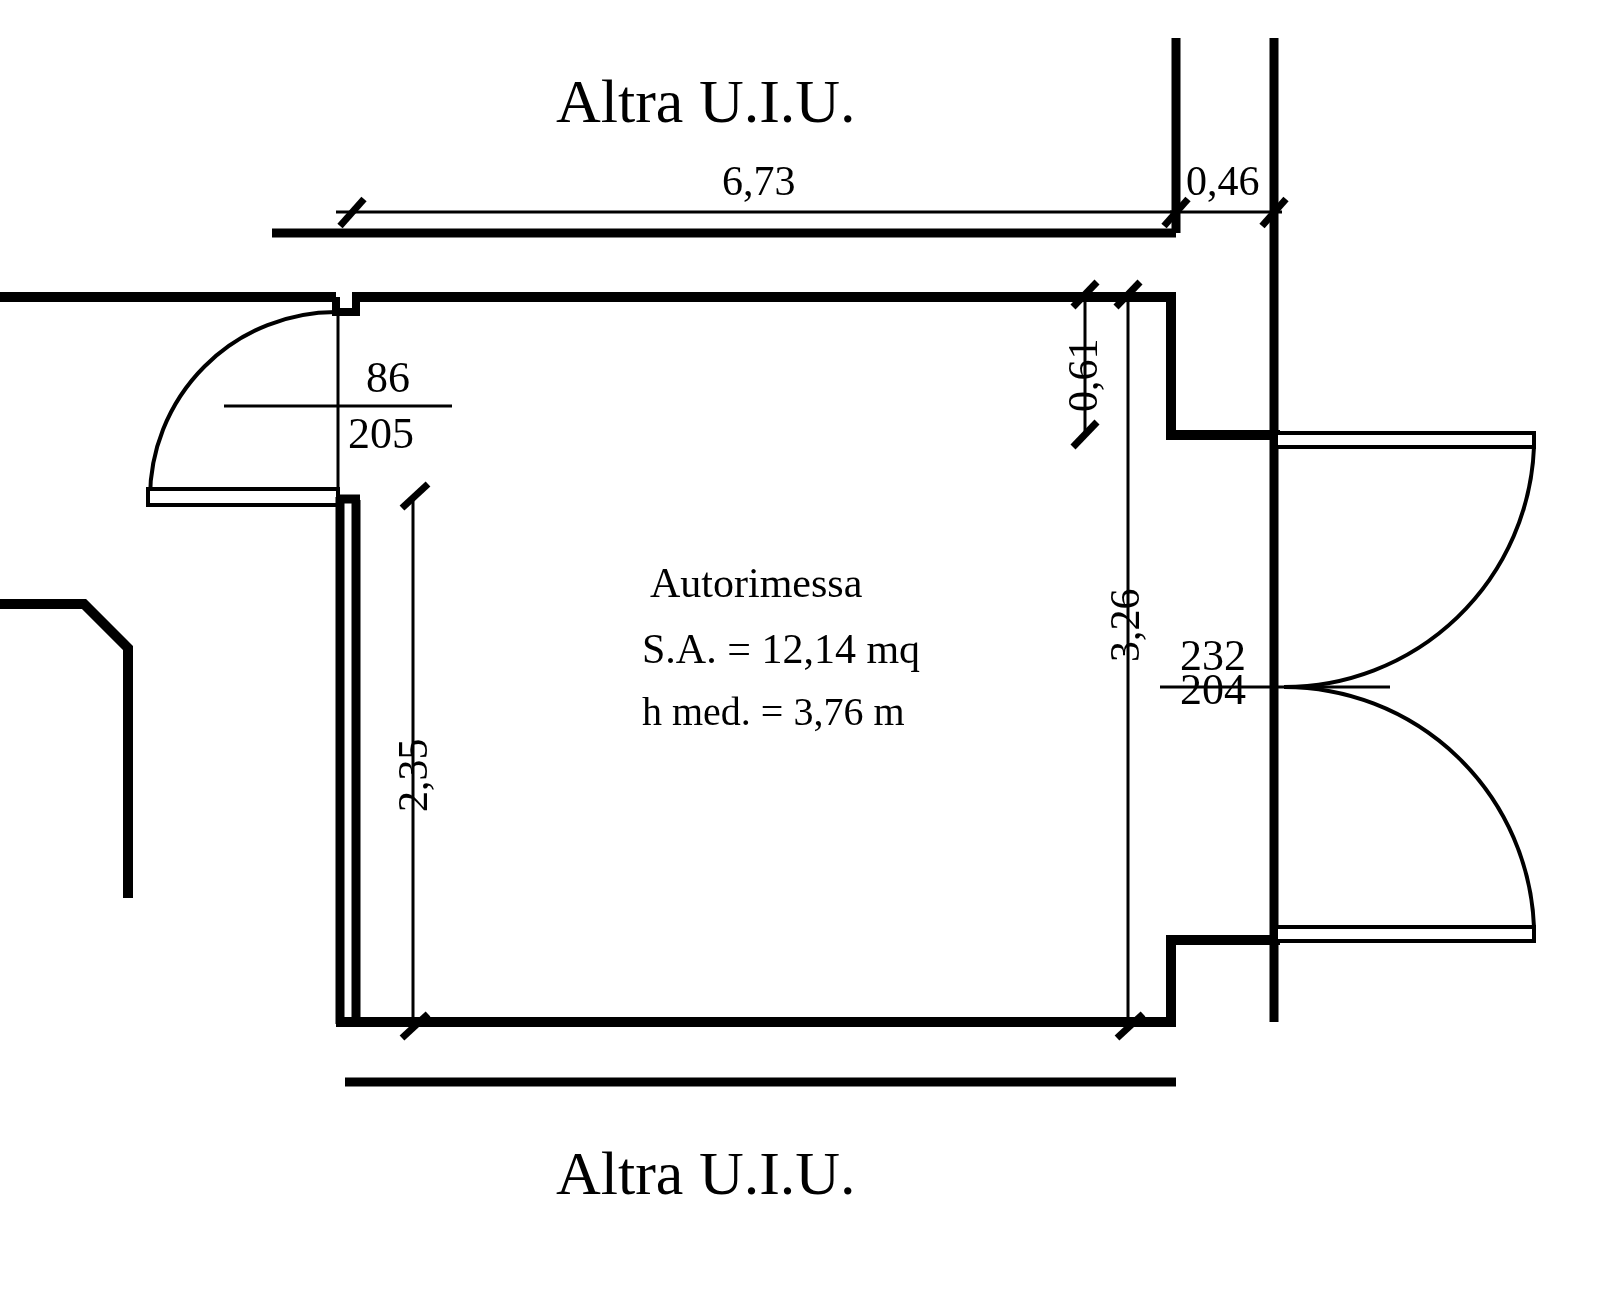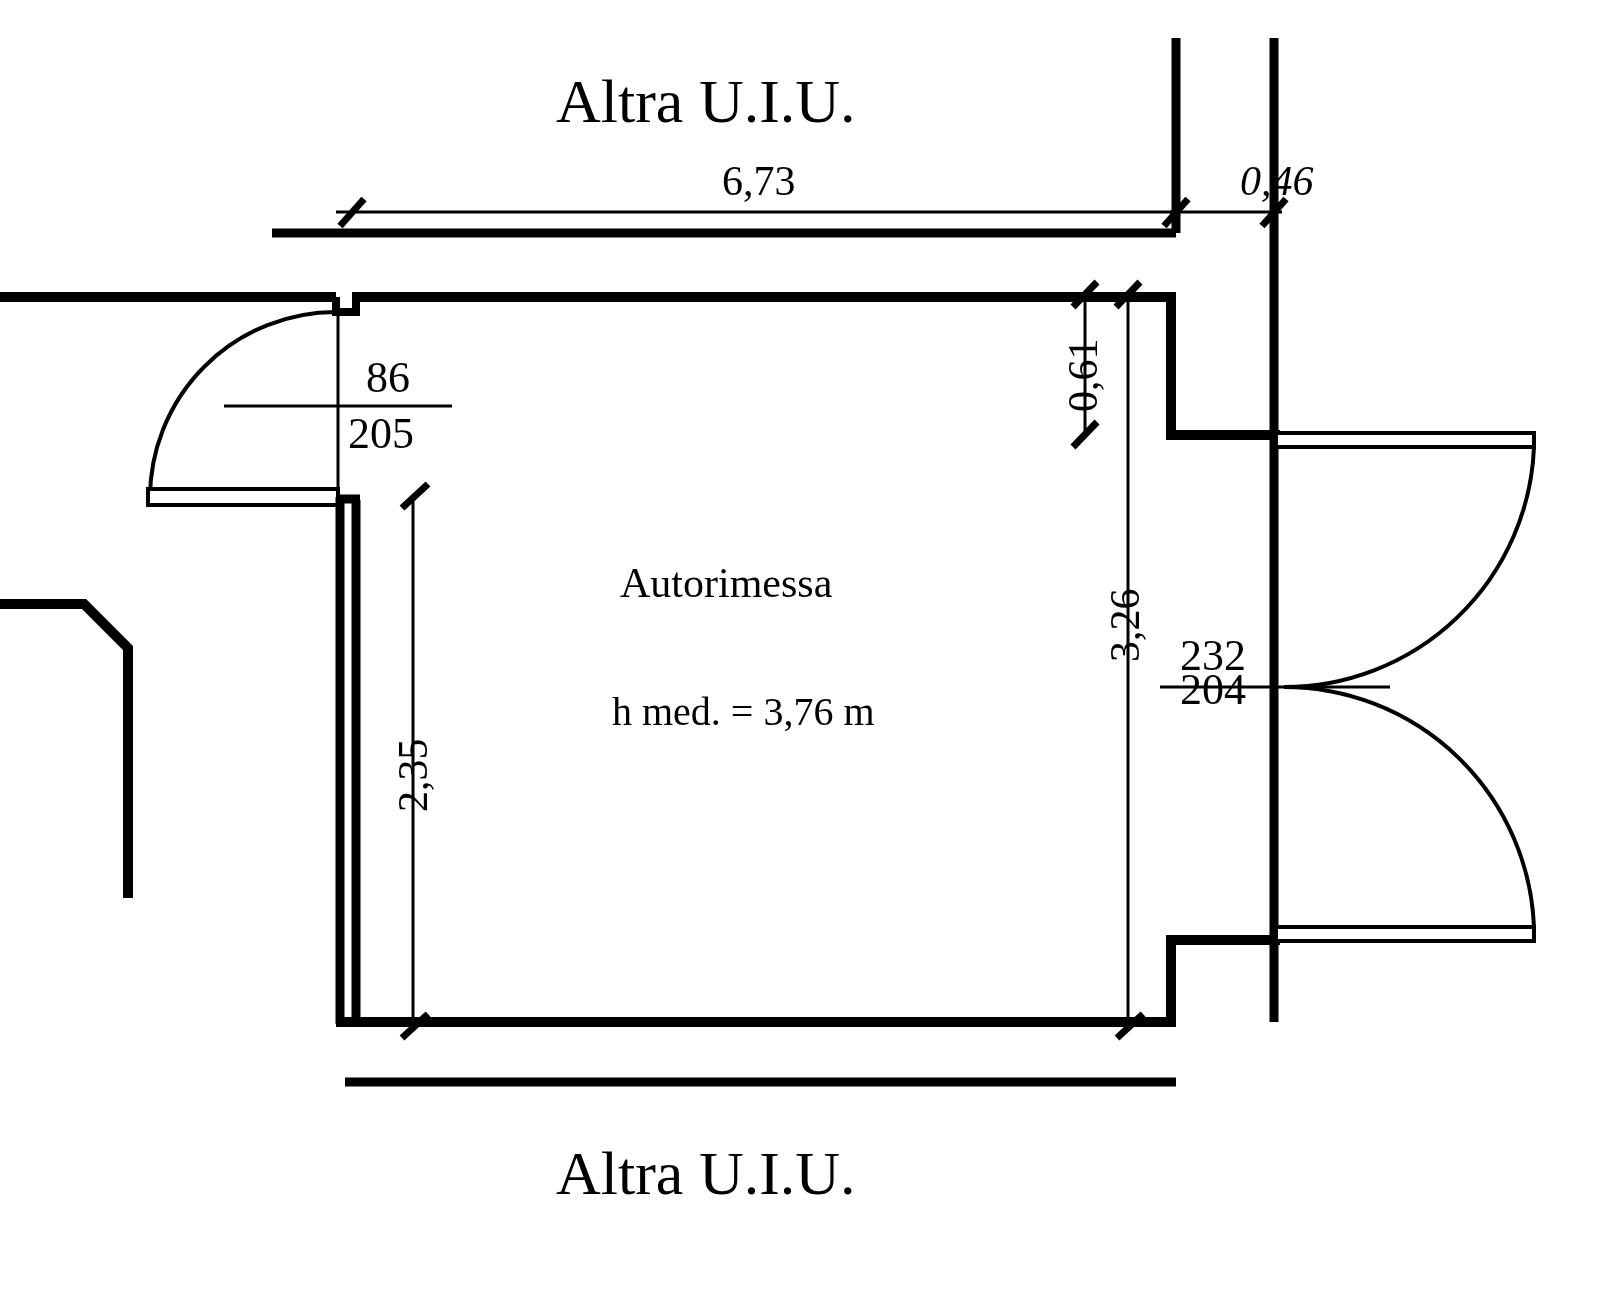--- a/index.html
+++ b/index.html
@@ -37,20 +37,21 @@
   }
   .dim-text {
     font-size: 42px;
   }
   .dim-text-rot {
     font-size: 42px;
     transform-origin: 0 0;
   }
   .room-text {
     font-size: 42px;
+    margin-left: 30px;
   }
   .room-text.small {
     font-size: 40px;
   }
   .door-num {
     font-size: 44px;
   }
 </style>
 </head>
 <body>
@@ -122,36 +123,37 @@
     <path d="M0,604 L84,604 L128,648 L128,898" fill="none" stroke="#000" stroke-width="10"></path>
 
     <line x1="345" y1="1082" x2="1176" y2="1082" stroke="#000" stroke-width="9"></line>
 
   </svg>
 
   <div class="lbl title-uiu" style="left:556px; top:70px;">Altra U.I.U.</div>
 
   <div class="lbl dim-text" style="left:722px; top:160px;">6,73</div>
 
-  <div class="lbl dim-text" style="left:1240px; top:160px;font-style:italic;">0,46</div>
+  <div class="lbl dim-text" style="left:1186px; top:160px;">0,46</div>
 
   <div class="lbl dim-text-rot" style="left:1062px; top:412px; transform: rotate(-90deg);">0,61</div>
 
   <div class="lbl dim-text-rot" style="left:1104px; top:662px; transform: rotate(-90deg);">3,26</div>
 
   <div class="lbl dim-text-rot" style="left:392px; top:812px; transform: rotate(-90deg);">2,35</div>
 
   <div class="lbl door-num" style="left:366px; top:356px;text-align:center;">86</div>
 
   <div class="lbl door-num" style="left:348px; top:412px;">205</div>
 
   <div class="lbl door-num" style="left:1180px; top:634px;">232</div>
 
   <div class="lbl door-num" style="left:1180px; top:668px;">204</div>
 
   <div class="lbl room-text" style="left:620px; top:562px;">Autorimessa</div>
 
+  <div class="lbl room-text" style="left:612px; top:628px;">S.A. = 12,14 mq</div>
 
   <div class="lbl room-text small" style="left:612px; top:692px;">h med. = 3,76 m</div>
 
   <div class="lbl title-uiu" style="left:556px; top:1142px;">Altra U.I.U.</div>
 
 </div>
 
 </body></html>

